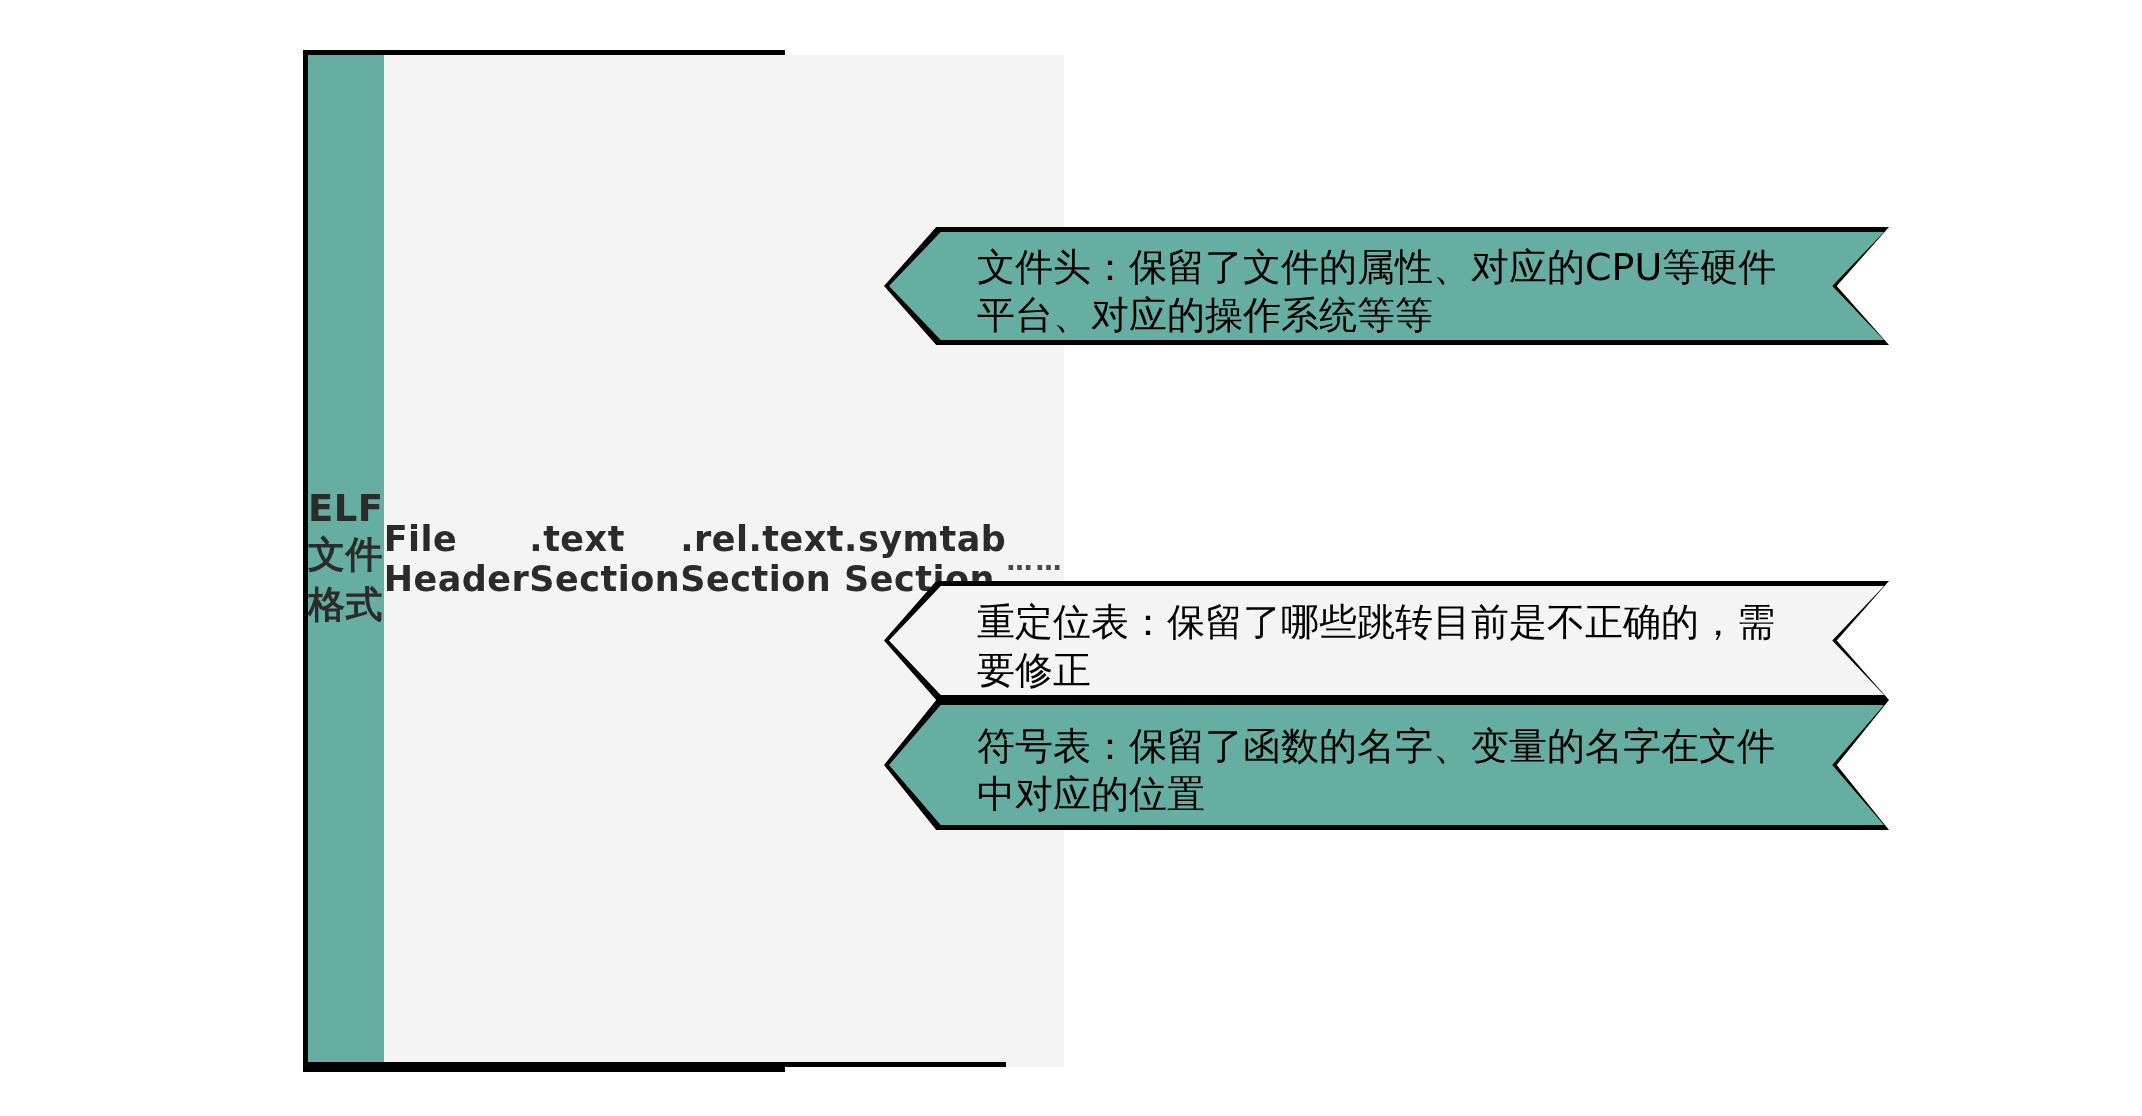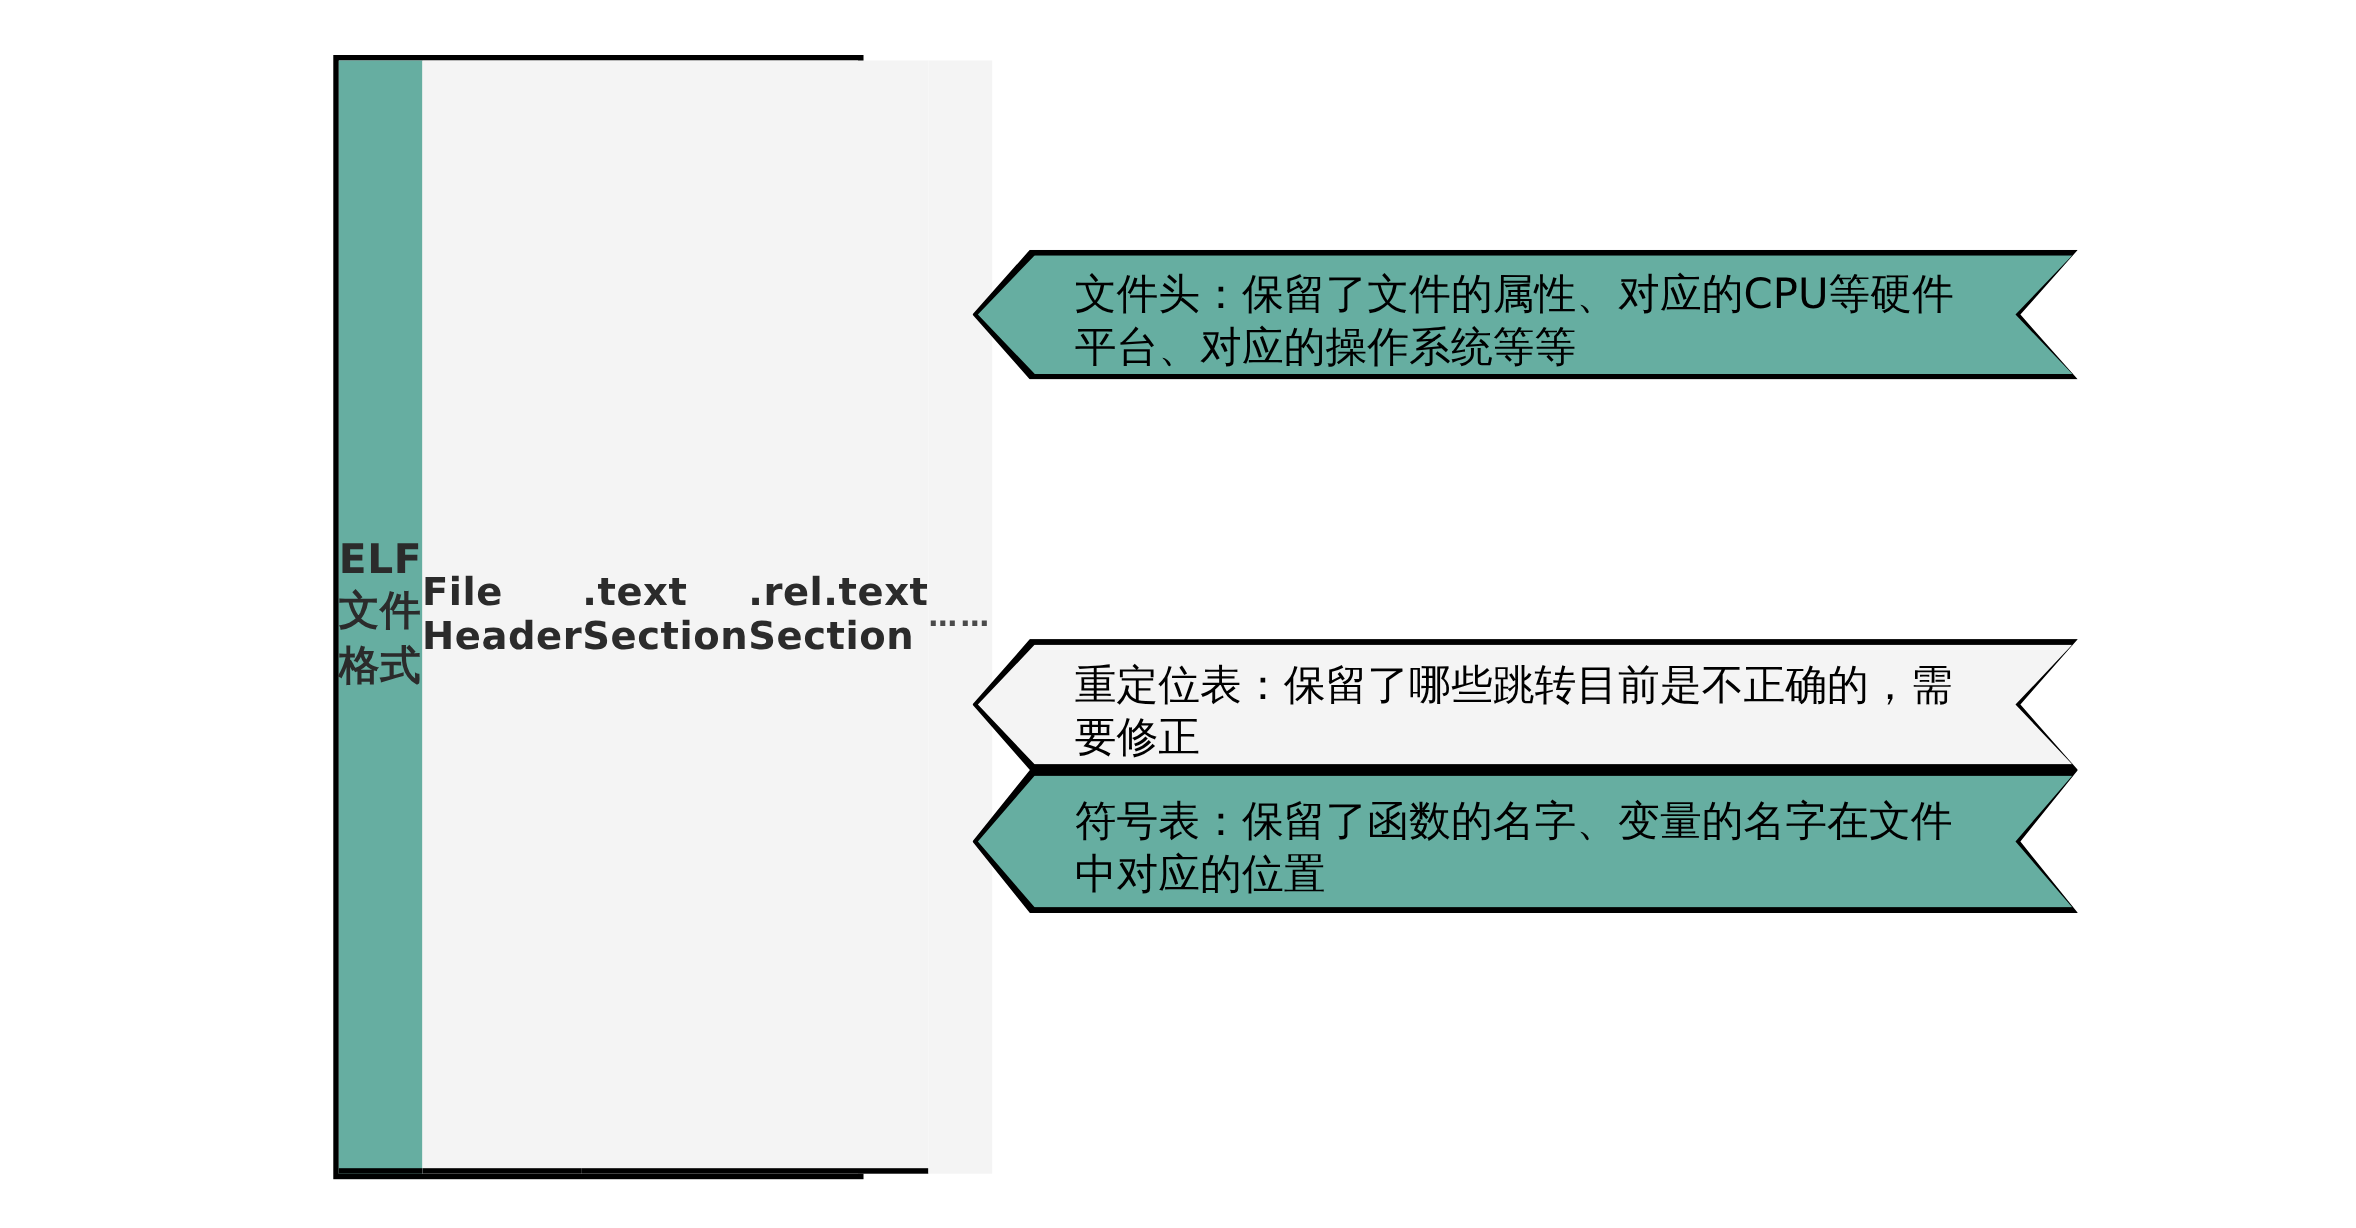--- a/index.html
+++ b/index.html
@@ -116,20 +116,23 @@
   </div>
   <div class="elf-row">
     <span>File Header</span>
   </div>
   <div class="elf-row">
     <span>.text Section</span>
   </div>
   <div class="elf-row">
     <span>.rel.text Section</span>
   </div>
+  <div class="elf-row">
+    <span>.symtab Section</span>
+  </div>
   <div class="elf-row ellipsis">
     <span>……</span>
   </div>
 </div>
 
 <div id="banner-stack">
 
   <div class="banner teal" id="banner-0">
     <div class="banner-inner">
       <div class="banner-text">文件头：保留了文件的属性、对应的CPU等硬件平台、对应的操作系统等等</div>

